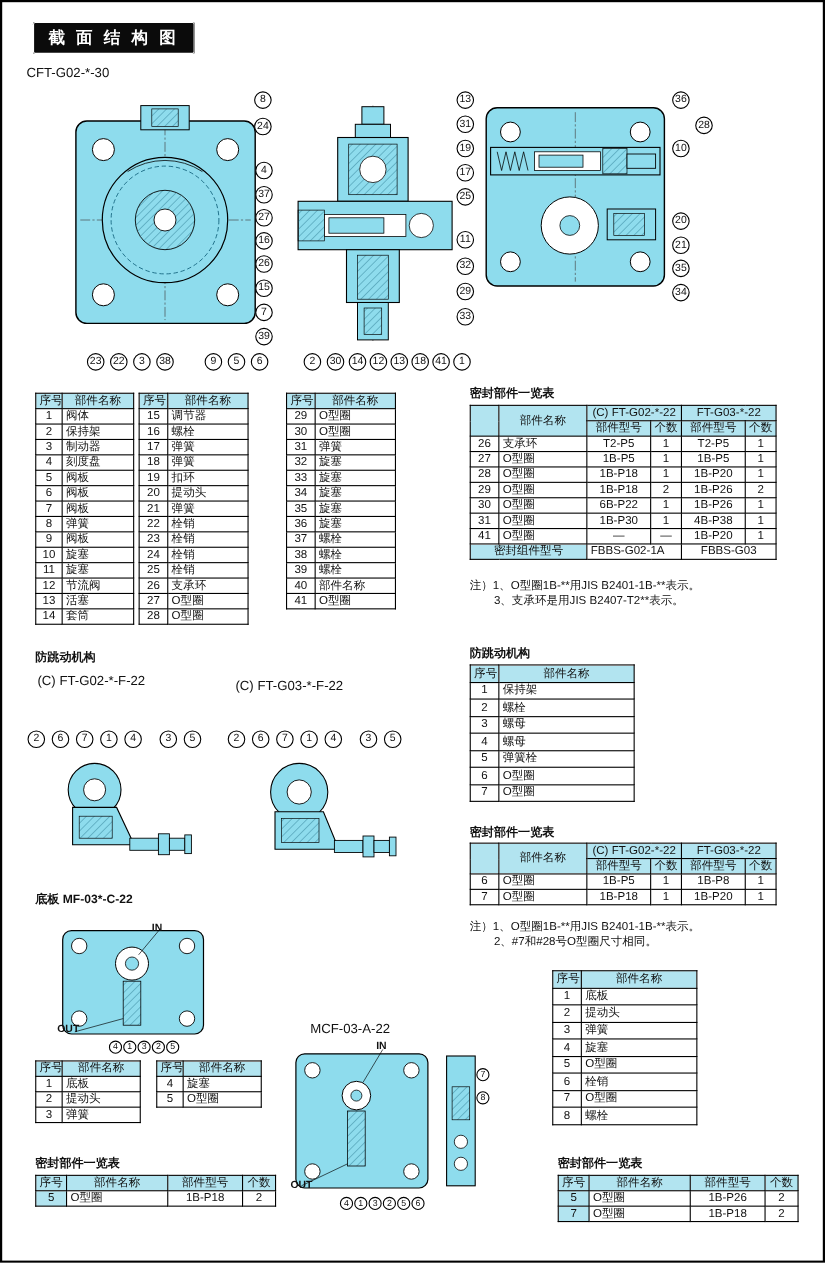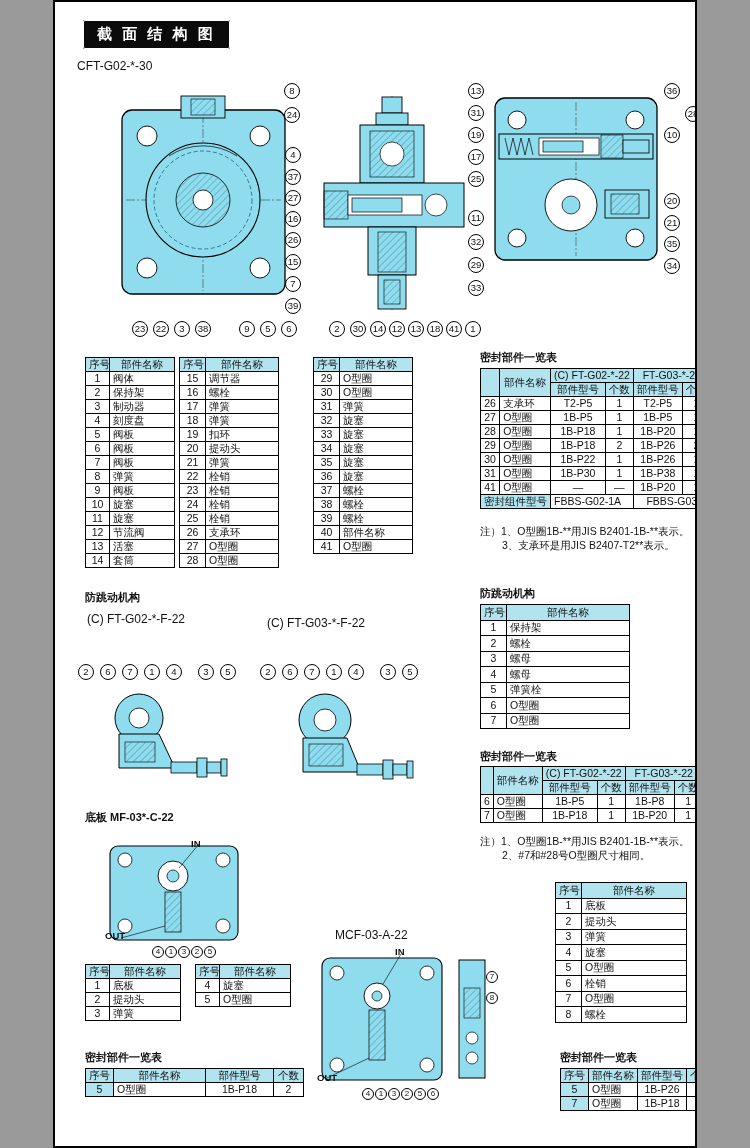--- a/index.html
+++ b/index.html
@@ -1,18 +1,18 @@
 <!DOCTYPE html>
 <html><head>
 <meta charset="utf-8">
 <style>
   * { margin:0; padding:0; box-sizing:border-box; }
   html,body { background:#9a9a9a; }
   body { font-family:"Liberation Sans","DejaVu Sans",sans-serif; color:#111; }
-  .page { position:relative; width:644px; height:1148px; margin:0 auto; background:#fff;
+  .page { position:relative; width:750px; height:1148px; margin:0 auto; background:#fff;
           border:2px solid #000; overflow:hidden; }
   .abs { position:absolute; }
 
   .title-box { background:#0b0b0b; color:#fff; font-weight:bold; font-size:15px;
                letter-spacing:3px; padding:5px 14px; border-radius:2px;
                box-shadow:inset 0 0 0 1px #fff, inset 0 0 0 2px #0b0b0b; }
   .note { font-size:11.5px; }
   .model-label { font-size:12px; }
   .sec-title { font-size:11px; font-weight:bold; }
   .io-label { font-size:9.5px; font-weight:bold; }
@@ -384,31 +384,31 @@
           <td>29</td>
           <td>O型圈</td>
           <td>1B-P18</td>
           <td>2</td>
           <td>1B-P26</td>
           <td>2</td>
         </tr>
         <tr>
           <td>30</td>
           <td>O型圈</td>
-          <td>1B-P22</td>
+          <td>6B-P22</td>
           <td>1</td>
           <td>1B-P26</td>
           <td>1</td>
         </tr>
         <tr>
           <td>31</td>
           <td>O型圈</td>
           <td>1B-P30</td>
           <td>1</td>
-          <td>1B-P38</td>
+          <td>4B-P38</td>
           <td>1</td>
         </tr>
         <tr>
           <td>41</td>
           <td>O型圈</td>
           <td>—</td>
           <td>—</td>
           <td>1B-P20</td>
           <td>1</td>
         </tr>

